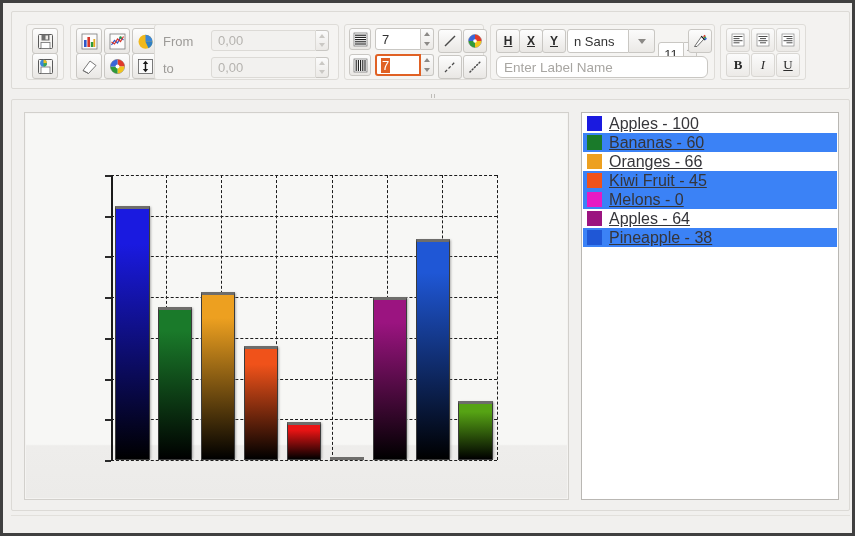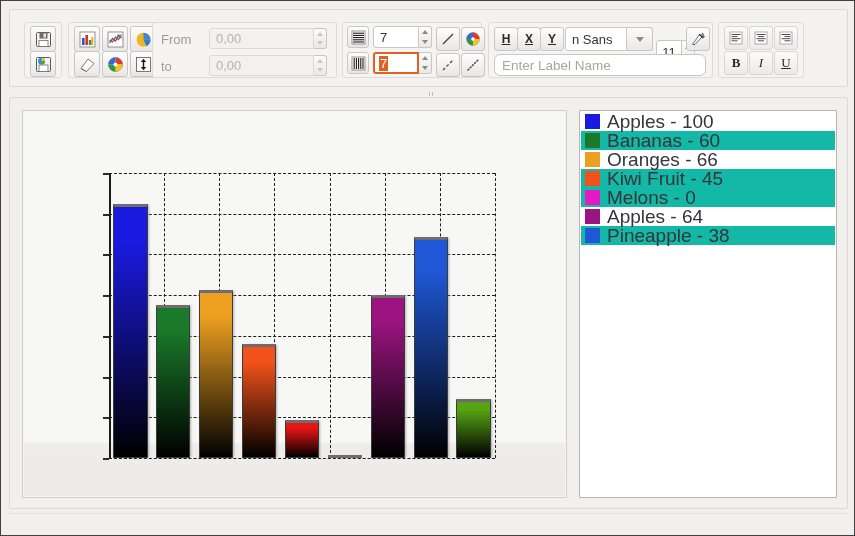--- a/index.html
+++ b/index.html
@@ -6,21 +6,21 @@
   body{
     width:855px;height:536px;overflow:hidden;
     background:#efeeec;
     font-family:"Liberation Sans", sans-serif;
     font-size:13px;color:#2b2b2b;
     -webkit-font-smoothing:antialiased;
   }
   .window{
     position:absolute;inset:0;
     background:#f1f0ee;
-    border:1px solid #404040;
+    border:3px solid #404040;
     box-sizing:border-box;
   }
 
   
   .toolbar{
     position:absolute;left:8px;top:8px;width:839px;height:78px;
     box-sizing:border-box;
     background:#f3f2f0;
     border:1px solid #dcdad6;
     border-radius:2px;
@@ -137,23 +137,23 @@
     position:absolute;left:569px;top:12px;width:258px;height:388px;
     box-sizing:border-box;
     background:#fff;
     border:1px solid #b9b7b3;
   }
   .legendlist{position:absolute;left:1px;top:1px;right:1px;top:1px;}
   .legrow{
     display:flex;align-items:center;
     height:19px;
     padding-left:4px;
-    font-size:19px;color:#35353a;
-  }
-  .legrow.alt{background:#14b8a6;}
+    font-size:16px;color:#35353a;text-decoration:underline;
+  }
+  .legrow.alt{background:#3b82f6;}
   .swatch{width:15px;height:15px;flex:0 0 15px;margin-right:7px;}
   .legtext{white-space:nowrap;}
 
   .statusbar{
     position:absolute;left:8px;top:512px;width:839px;height:16px;
     border-top:1px solid #e2e0dc;
   }
 </style>
 </head>
 <body>

